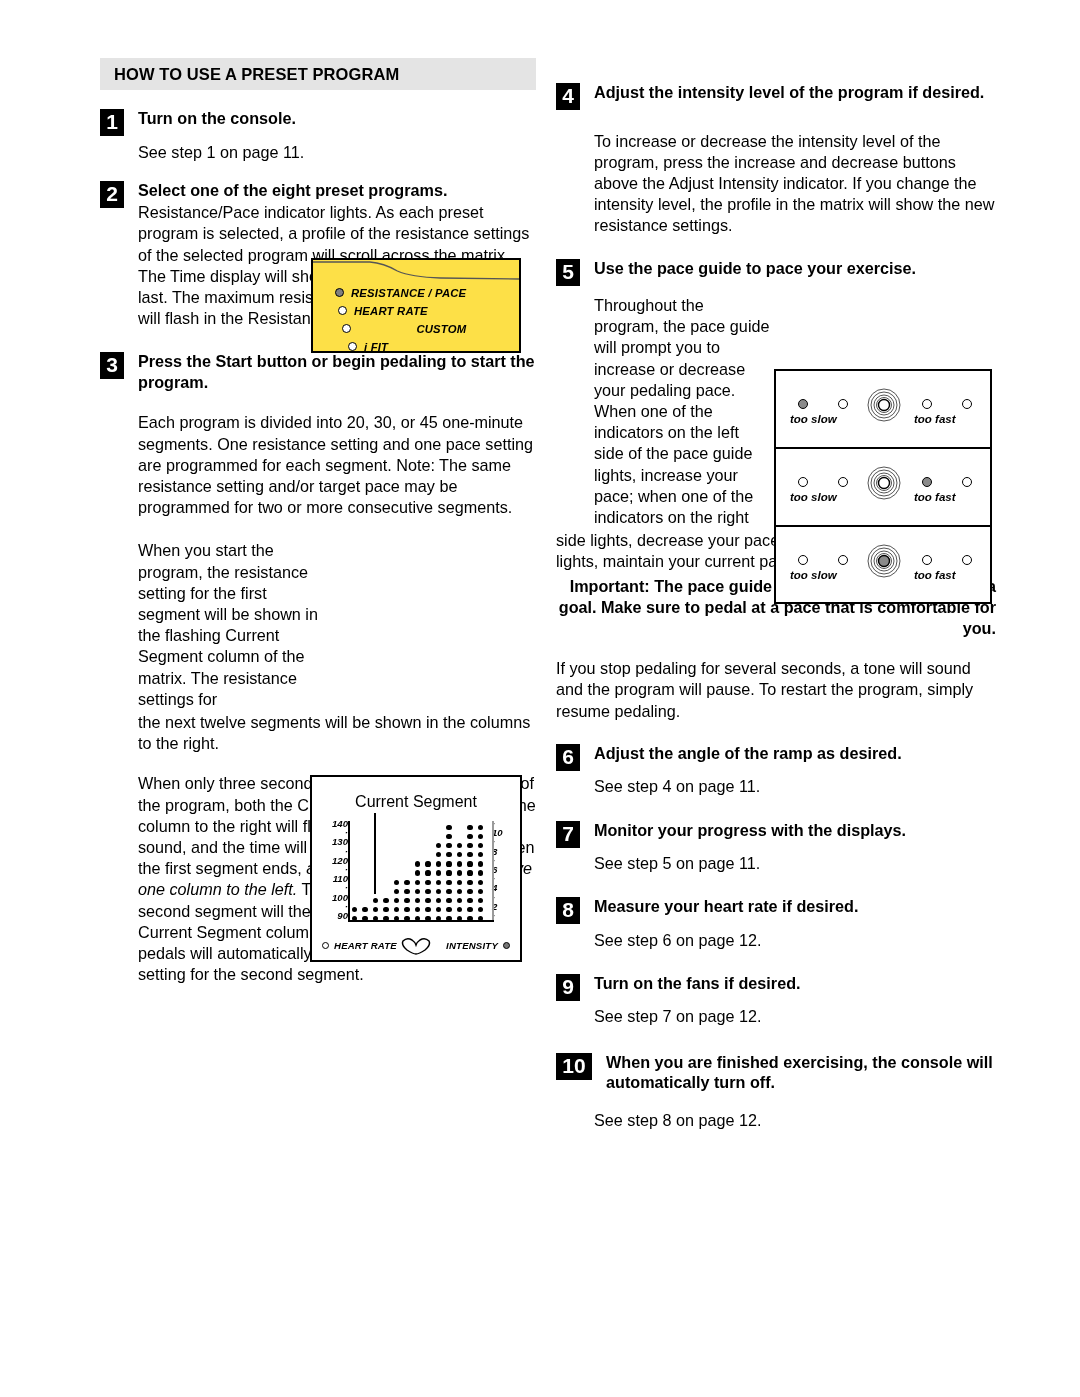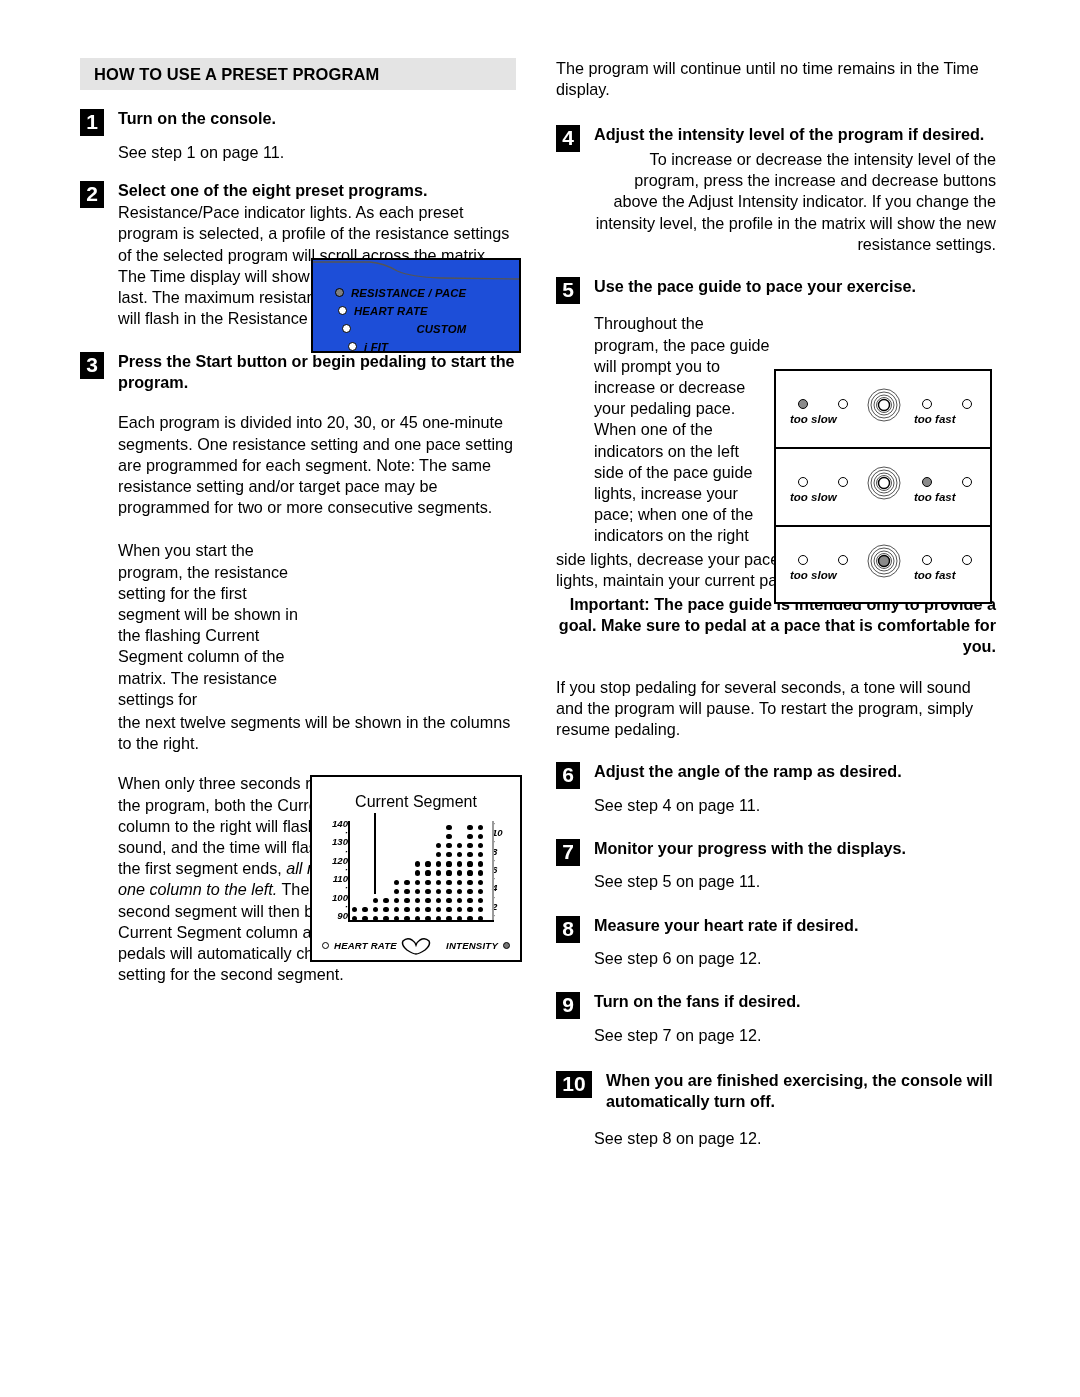--- a/index.html
+++ b/index.html
@@ -17,21 +17,21 @@
   .page {
     position: absolute;
     left: 0; top: 0;
     width: 1080px;
     height: 1397px;
   }
 
   
   .col-left {
     position: absolute;
-    left: 80px;
+    left: 100px;
     top: 58px;
     width: 436px;
   }
   .col-right {
     position: absolute;
     left: 556px;
     top: 58px;
     width: 440px;
   }
 
@@ -87,21 +87,21 @@
   .ital { font-style: italic; }
 
   
   .fig-progsel {
     position: absolute;
     left: 311px;
     top: 258px;
     width: 210px;
     height: 95px;
     border: 2px solid #000;
-    background: #1d4ed8;
+    background: #fde047;
   }
   .fig-progsel .curve {
     position: absolute;
     left: 0; top: 0;
     width: 100%;
     height: 26px;
   }
   .fig-progsel .leds {
     position: absolute;
     left: 22px;
@@ -329,27 +329,26 @@
       <div class="step-title">Press the Start button or begin pedaling to start the program.</div>
     </div>
     <p class="body indent" style="margin-top:20px;">Each program is divided into 20, 30, or 45 one-minute segments. One resistance setting and one pace setting are programmed for each segment. Note: The same resistance setting and/or target pace may be programmed for two or more consecutive segments.</p>
     <p class="body indent" style="width:180px; margin-top:22px;">When you start the program, the resistance setting for the first segment will be shown in the flashing Current Segment column of the matrix. The resistance settings for</p>
     <p class="body indent" style="margin-top:2px;">the next twelve segments will be shown in the columns to the right.</p>
     <p class="body indent" style="margin-top:19px;"><span>When only three seconds remain in the first segment of the program, both the Current Segment column and the column to the right will flash, a series of tones will sound, and the time will flash in the Time display. When the first segment ends, </span><span class="ital">all resistance settings will move one column to the left.</span><span> The resistance setting for the second segment will then be shown in the flashing Current Segment column and the resistance of the pedals will automatically change to the resistance setting for the second segment.</span></p>
   </div>
 
   <div class="col-right">
 
-    <p class="body" style="margin-top:0;">The program will continue until no time remains in the Time display.</p>
 
     <div class="step" style="margin-top:24px;">
       <div class="step-num">4</div>
       <div class="step-title">Adjust the intensity level of the program if desired.</div>
     </div>
-    <p class="body indent" style="margin-top:4px;text-align:right;">To increase or decrease the intensity level of the program, press the increase and decrease buttons above the Adjust Intensity indicator. If you change the intensity level, the profile in the matrix will show the new resistance settings.</p>
+    <p class="body indent" style="margin-top:28px;">To increase or decrease the intensity level of the program, press the increase and decrease buttons above the Adjust Intensity indicator. If you change the intensity level, the profile in the matrix will show the new resistance settings.</p>
 
     <div class="step" style="margin-top:21px;">
       <div class="step-num">5</div>
       <div class="step-title">Use the pace guide to pace your exercise.</div>
     </div>
     <p class="body indent" style="width:178px; margin-top:17px;">Throughout the program, the pace guide will prompt you to increase or decrease your pedaling pace. When one of the indicators on the left side of the pace guide lights, increase your pace; when one of the indicators on the right</p>
     <p class="body" style="margin-top:2px;">side lights, decrease your pace. When the center indicator lights, maintain your current pace.</p>
     <p class="body bold" style="margin-top:3px;text-align:right;">Important: The pace guide is intended only to provide a goal. Make sure to pedal at a pace that is comfortable for you.</p>
     <p class="body" style="margin-top:19px;">If you stop pedaling for several seconds, a tone will sound and the program will pause. To restart the program, simply resume pedaling.</p>
 

